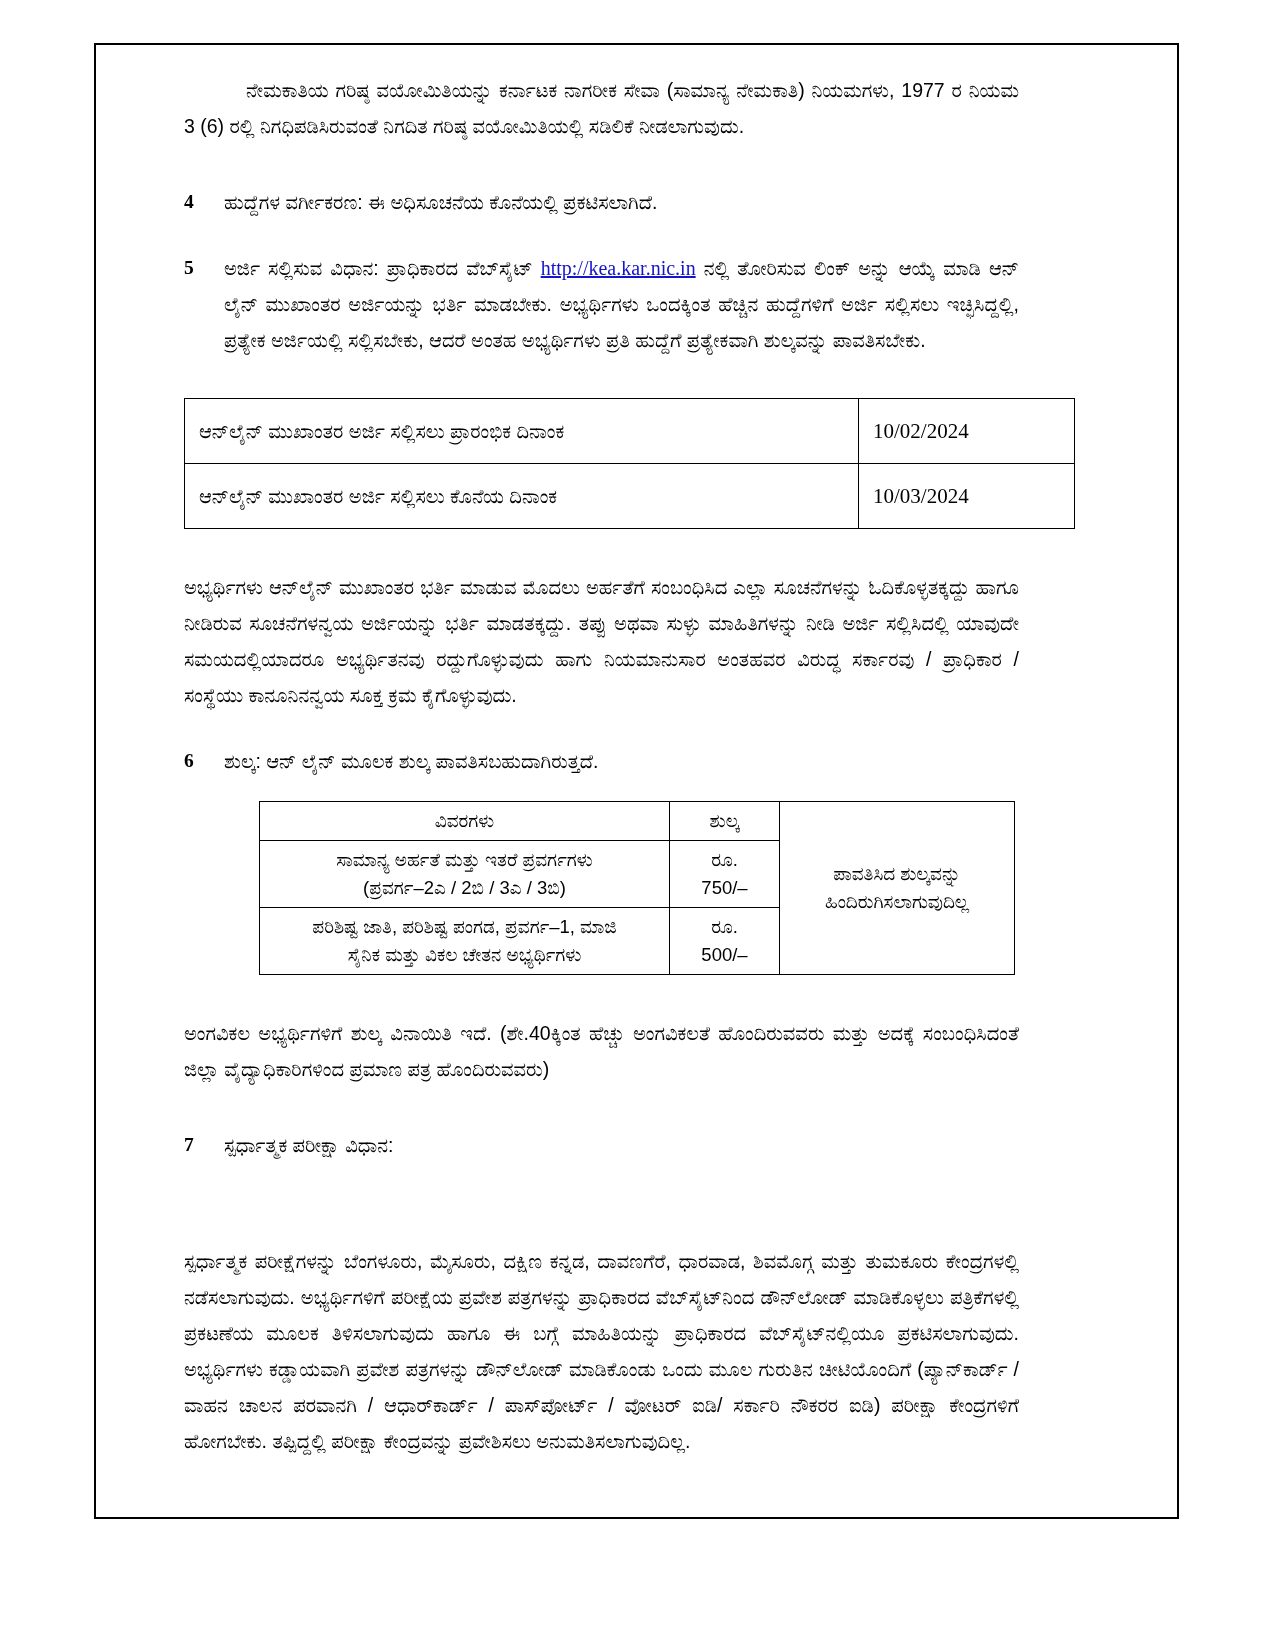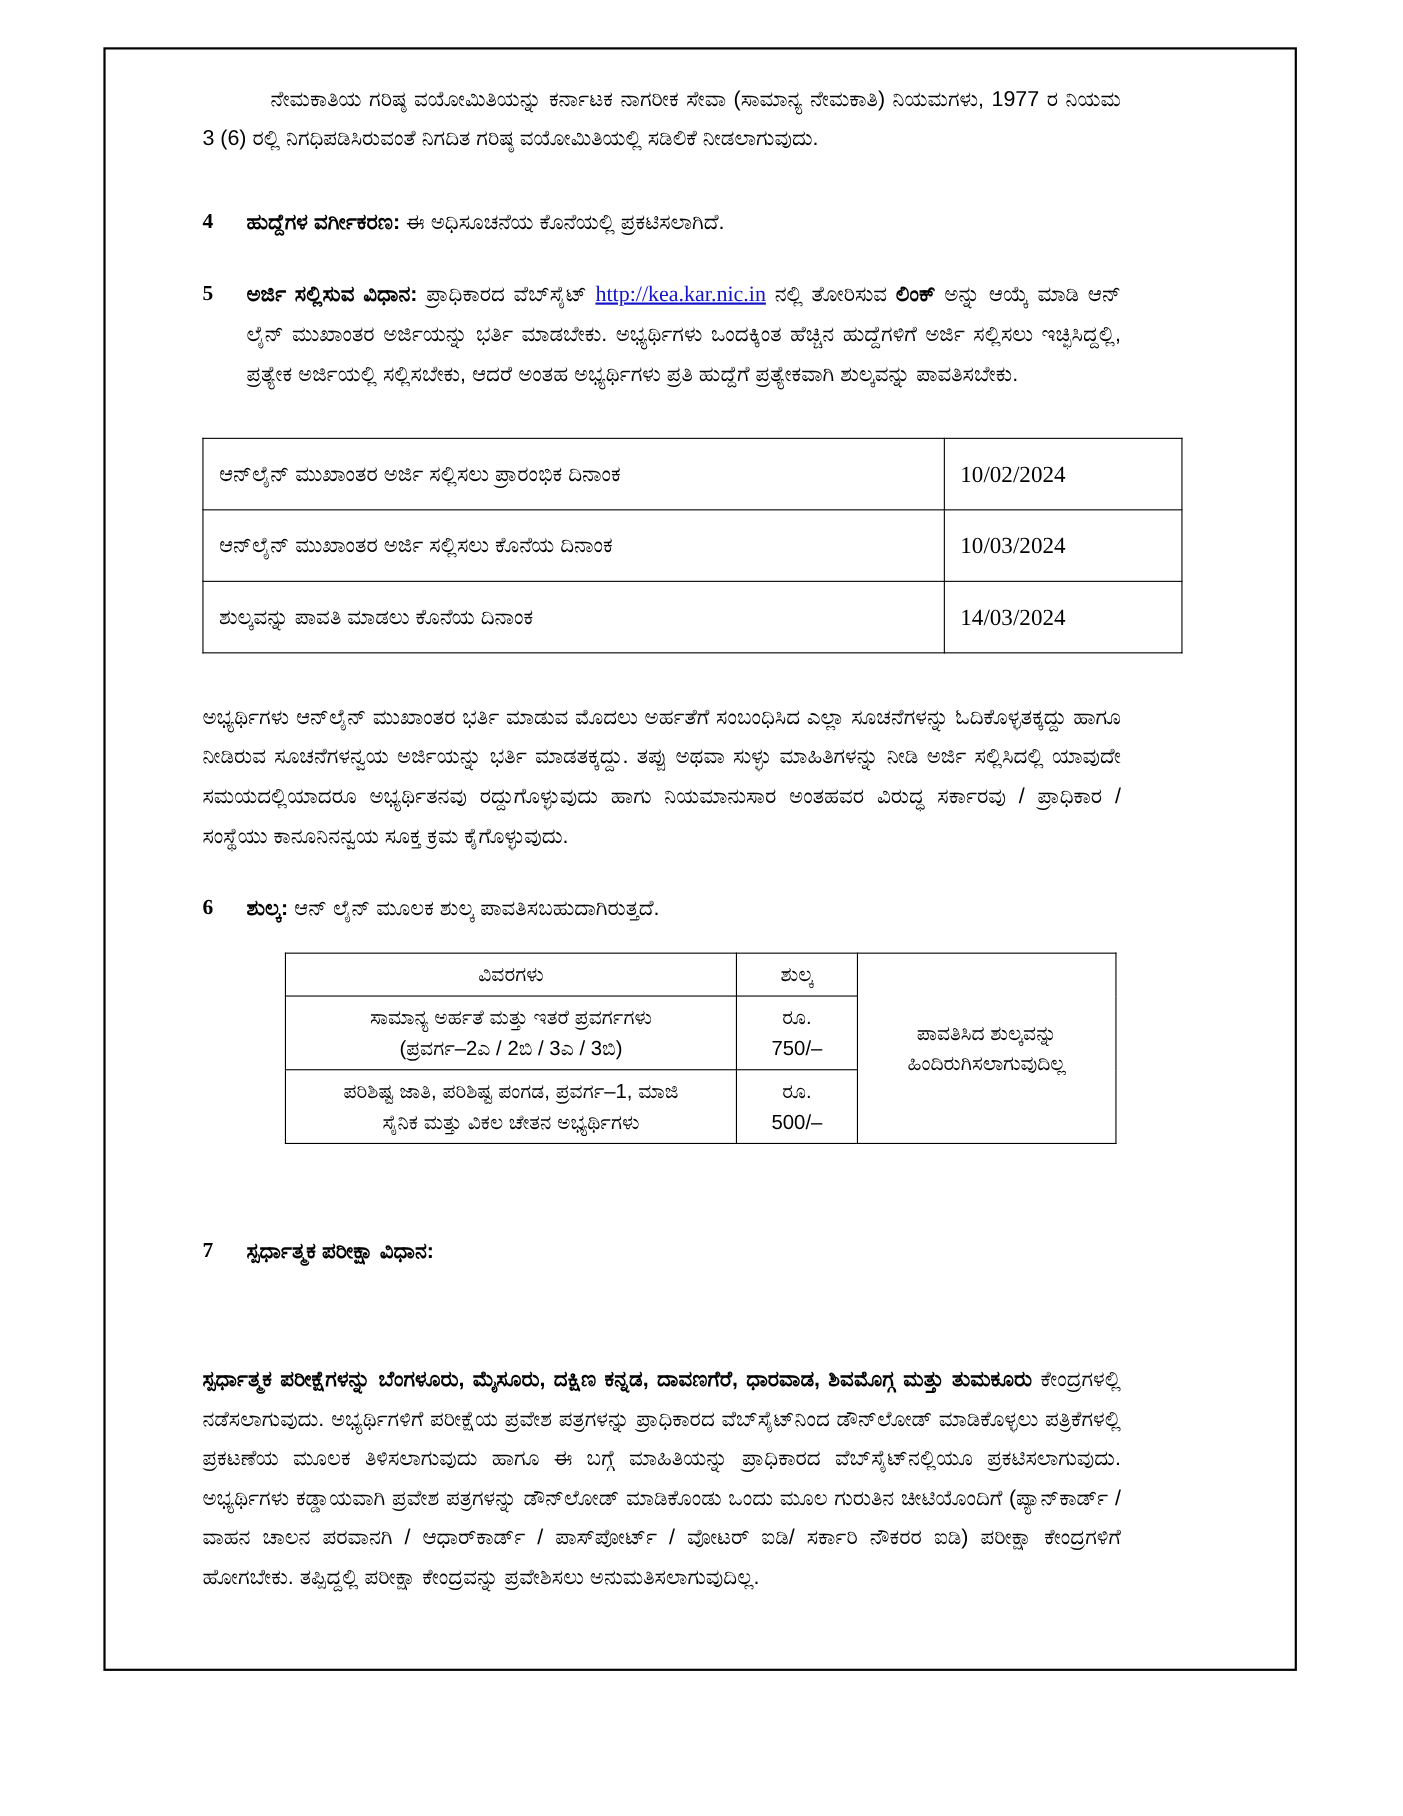--- a/index.html
+++ b/index.html
@@ -56,21 +56,21 @@
     width: 40px;
     flex: 0 0 40px;
     font-weight: bold;
     font-family: "Liberation Serif", "DejaVu Serif", serif;
   }
   .clause .ctext {
     flex: 1 1 auto;
     text-align: justify;
     font-family: "Liberation Sans", "DejaVu Sans", sans-serif;
   }
-  b.kb { font-weight: bold; }
+  b.kb { font-weight: normal; }
   a.link {
     color: #1414c8;
     text-decoration: underline;
     font-family: "Liberation Serif", "DejaVu Serif", serif;
     font-size: 20px;
   }
   .serif-num {
     font-family: "Liberation Serif", "DejaVu Serif", serif;
   }
 
@@ -160,24 +160,20 @@
 
   <table class="dates">
     <tbody>
       <tr>
         <td class="label">ಆನ್‌ಲೈನ್ ಮುಖಾಂತರ ಅರ್ಜಿ ಸಲ್ಲಿಸಲು ಪ್ರಾರಂಭಿಕ ದಿನಾಂಕ</td>
         <td class="date">10/02/2024</td>
       </tr>
       <tr>
         <td class="label">ಆನ್‌ಲೈನ್ ಮುಖಾಂತರ ಅರ್ಜಿ ಸಲ್ಲಿಸಲು ಕೊನೆಯ ದಿನಾಂಕ</td>
         <td class="date">10/03/2024</td>
-      </tr>
-      <tr>
-        <td class="label">ಶುಲ್ಕವನ್ನು ಪಾವತಿ ಮಾಡಲು ಕೊನೆಯ ದಿನಾಂಕ</td>
-        <td class="date">14/03/2024</td>
       </tr>
     </tbody>
   </table>
 
   <div class="block-gap-lg"></div>
 
   <p class="para">ಅಭ್ಯರ್ಥಿಗಳು ಆನ್‌ಲೈನ್ ಮುಖಾಂತರ ಭರ್ತಿ ಮಾಡುವ ಮೊದಲು ಅರ್ಹತೆಗೆ ಸಂಬಂಧಿಸಿದ ಎಲ್ಲಾ ಸೂಚನೆಗಳನ್ನು ಓದಿಕೊಳ್ಳತಕ್ಕದ್ದು ಹಾಗೂ ನೀಡಿರುವ ಸೂಚನೆಗಳನ್ವಯ ಅರ್ಜಿಯನ್ನು ಭರ್ತಿ ಮಾಡತಕ್ಕದ್ದು. ತಪ್ಪು ಅಥವಾ ಸುಳ್ಳು ಮಾಹಿತಿಗಳನ್ನು ನೀಡಿ ಅರ್ಜಿ ಸಲ್ಲಿಸಿದಲ್ಲಿ ಯಾವುದೇ ಸಮಯದಲ್ಲಿಯಾದರೂ ಅಭ್ಯರ್ಥಿತನವು ರದ್ದುಗೊಳ್ಳುವುದು ಹಾಗು ನಿಯಮಾನುಸಾರ ಅಂತಹವರ ವಿರುದ್ಧ ಸರ್ಕಾರವು / ಪ್ರಾಧಿಕಾರ / ಸಂಸ್ಥೆಯು ಕಾನೂನಿನನ್ವಯ ಸೂಕ್ತ ಕ್ರಮ ಕೈಗೊಳ್ಳುವುದು.</p>
 
   <div class="block-gap-md"></div>
 
@@ -217,20 +213,21 @@
             <div>ಸೈನಿಕ ಮತ್ತು ವಿಕಲ ಚೇತನ ಅಭ್ಯರ್ಥಿಗಳು</div>
           </td>
           <td class="amount">ರೂ. 500/–</td>
         </tr>
       </tbody>
     </table>
   </div>
 
   <div class="block-gap-lg"></div>
 
+  <p class="para">ಅಂಗವಿಕಲ ಅಭ್ಯರ್ಥಿಗಳಿಗೆ ಶುಲ್ಕ ವಿನಾಯಿತಿ ಇದೆ. (ಶೇ.40ಕ್ಕಿಂತ ಹೆಚ್ಚು ಅಂಗವಿಕಲತೆ ಹೊಂದಿರುವವರು ಮತ್ತು ಅದಕ್ಕೆ ಸಂಬಂಧಿಸಿದಂತೆ ಜಿಲ್ಲಾ ವೈದ್ಯಾಧಿಕಾರಿಗಳಿಂದ ಪ್ರಮಾಣ ಪತ್ರ ಹೊಂದಿರುವವರು)</p>
 
   <div class="block-gap-lg"></div>
 
   <div class="clause">
     <span class="num serif-num">7</span>
     <span class="ctext"><b class="kb">ಸ್ಪರ್ಧಾತ್ಮಕ ಪರೀಕ್ಷಾ ವಿಧಾನ:</b></span>
   </div>
 
   <div class="block-gap-lg"></div>
 

